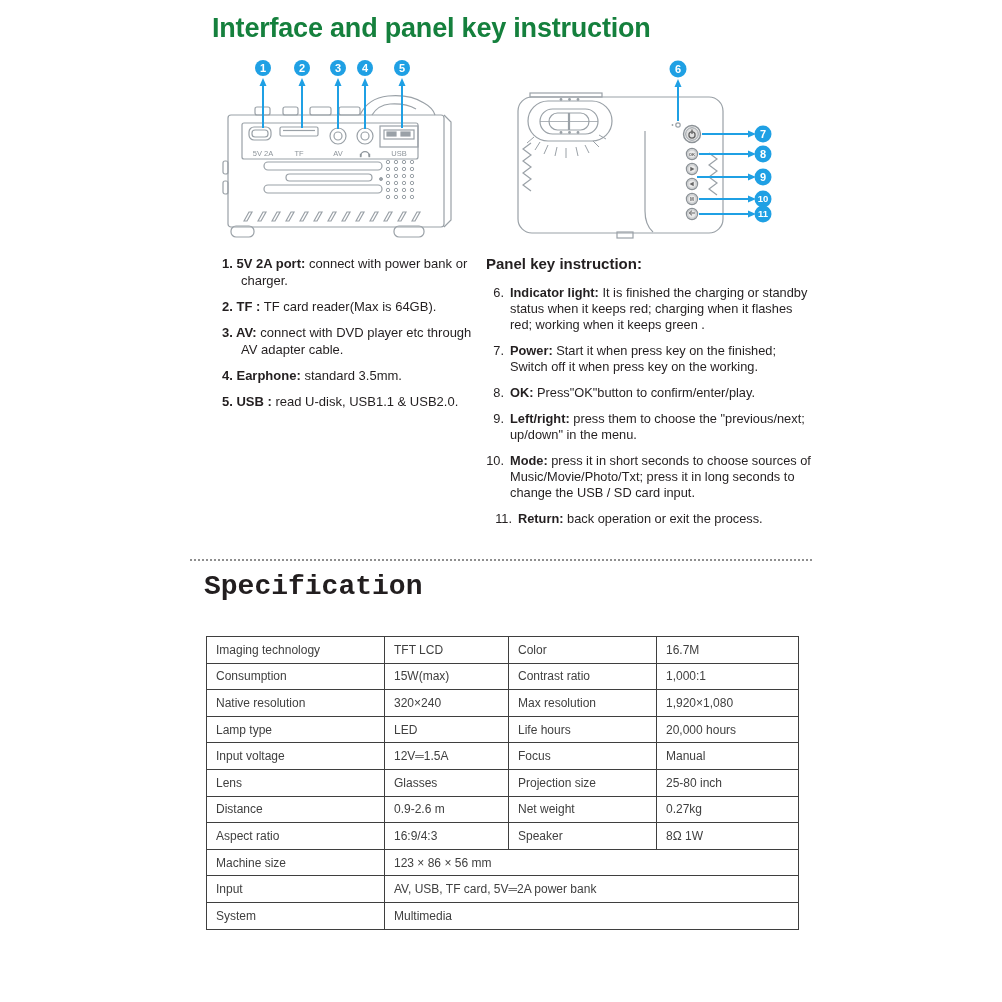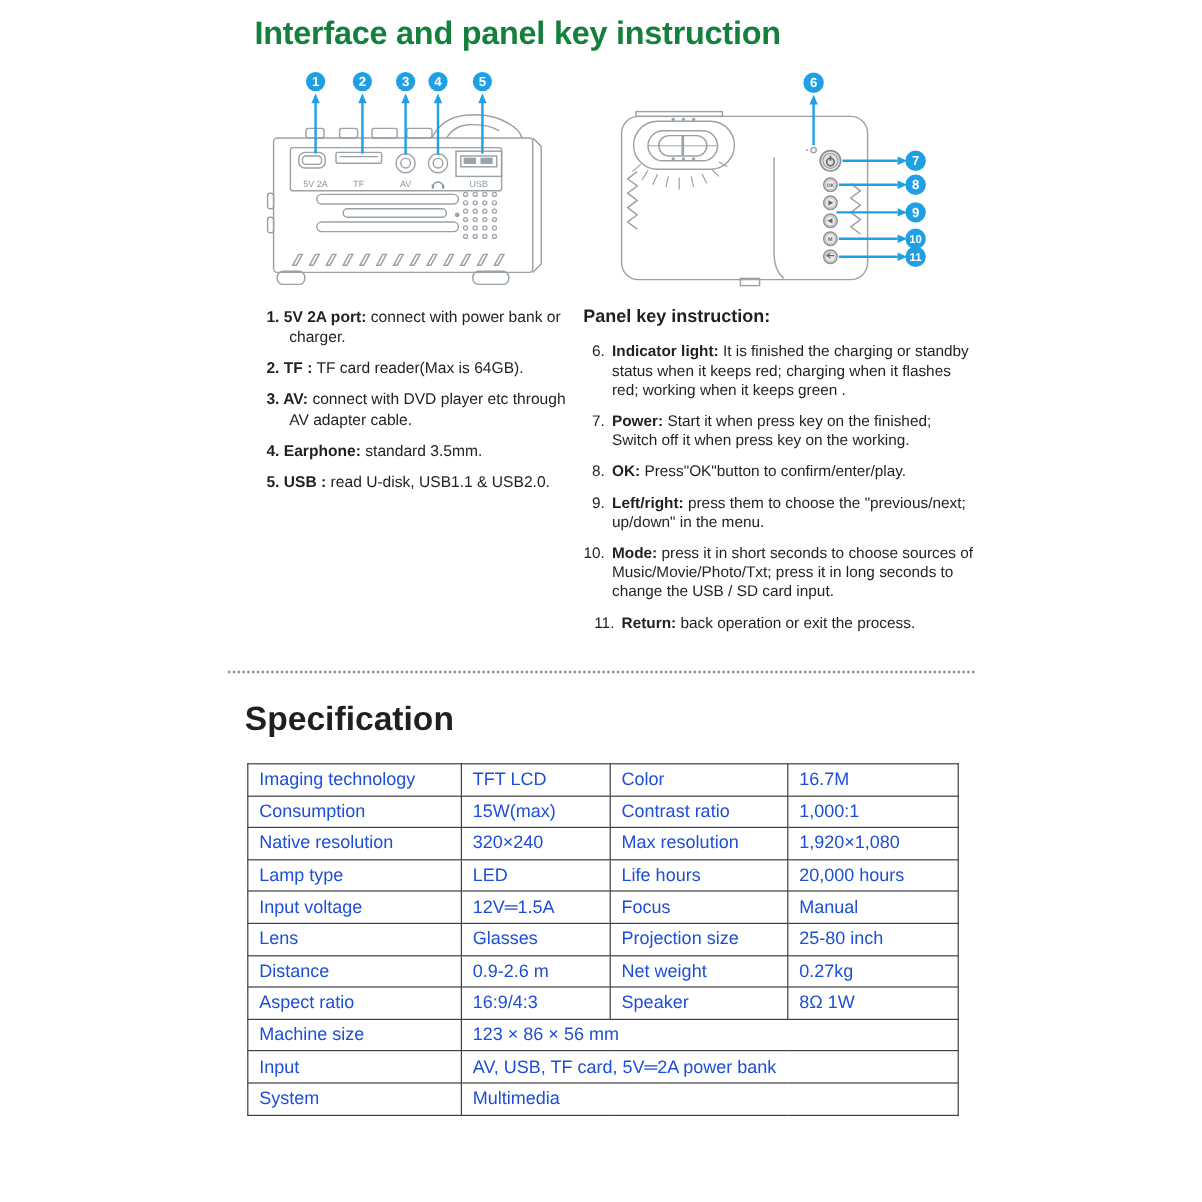--- a/index.html
+++ b/index.html
@@ -6,41 +6,41 @@
   body{
     width:1002px;height:1002px;position:relative;overflow:hidden;
     font-family:"Liberation Sans", sans-serif;color:#231f20;
   }
   .abs{position:absolute;}
   h1.page-title{
     left:204px;top:5px;margin:8px;position:absolute;
     font-size:27px;font-weight:bold;letter-spacing:-0.2px;color:#15803d;
   }
   h2.spec-title{
-    left:204px;top:583px;margin:0;position:absolute;
-    font-size:28px;font-weight:bold;color:#221e1f;
+    left:204px;top:571px;margin:0;position:absolute;
+    font-size:28px;font-weight:bold;color:#221e1f;font-family:Liberation Mono, monospace;
   }
   .sep{
     position:absolute;left:190px;top:559px;width:622px;height:0;
     border-top:2px dotted #8f8f8f;
   }
   svg{overflow:visible;font-family:"Liberation Sans", sans-serif;}
   
   .ii{position:absolute;left:222px;top:255px;width:256px;}
   .pk{position:absolute;left:484px;top:255px;width:330px;}
   .sec-head{font-size:15px;font-weight:bold;margin:0 0 13px 2px;}
   .ii-item{font-size:13px;line-height:17px;margin:0 0 9px 0;padding-left:19px;text-indent:-19px;}
   .pk-item{display:flex;font-size:12.8px;line-height:16px;margin:0 0 10px 0;}
   .pk-num{width:26px;flex:0 0 26px;text-align:right;padding-right:6px;box-sizing:border-box;}
   .pk-body{flex:1;}
   .pk-indent{margin-left:8px;}
   
   table.spec{
     position:absolute;left:206px;top:636px;width:592px;
-    border-collapse:collapse;table-layout:fixed;font-size:15px;color:#1d4ed8;
+    border-collapse:collapse;table-layout:fixed;font-size:12px;color:#404040;
   }
   table.spec td{
     border:1.4px solid #3f3f3f;height:25.6px;padding:0 4px 0 9px;
     white-space:nowrap;overflow:hidden;
   }
   td.c1{padding-left:13px;}
   td.c2{padding-left:10px;}
   td.c3{padding-left:10px;}
   td.wide{padding-left:14px;}
 </style>

